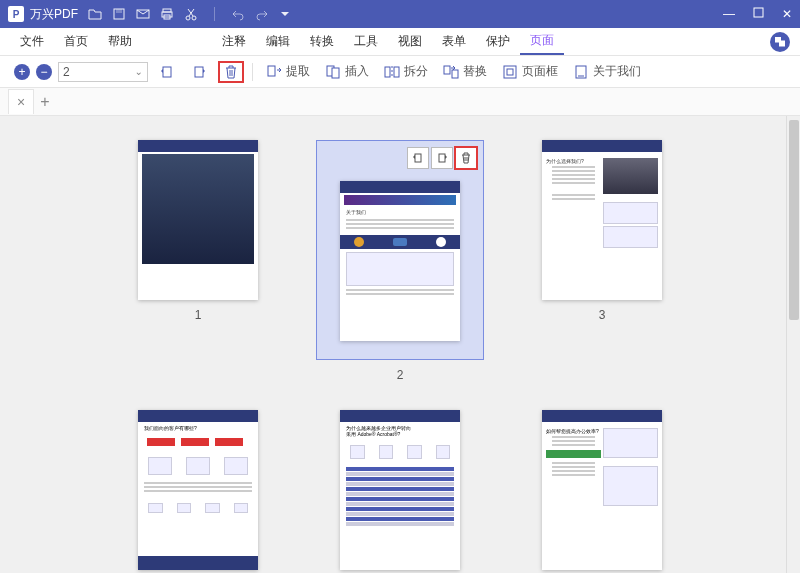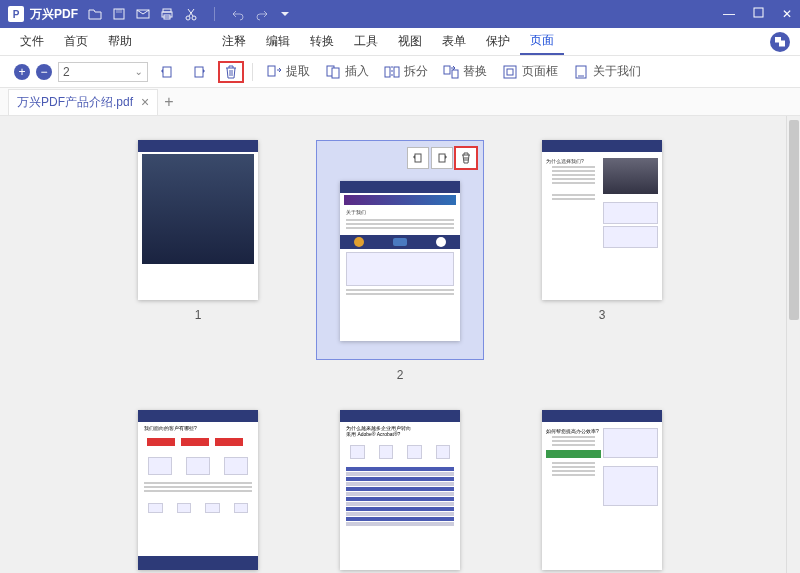--- a/index.html
+++ b/index.html
@@ -1,29 +1,29 @@
 <!DOCTYPE html>
 <html><head>
 <meta charset="utf-8">
 <style>
 * { margin: 0; padding: 0; box-sizing: border-box; font-family: "Microsoft YaHei", sans-serif; }
 body { width: 800px; height: 573px; background: #fff; overflow: hidden; user-select: none; }
 
 .titlebar { height: 28px; background: #4a5ab3; display: flex; align-items: center; padding: 0 8px; color: #fff; font-size: 12px; }
 .titlebar .app-icon { width: 16px; height: 16px; background: #fff; border-radius: 2px; margin-right: 6px; display: flex; align-items: center; justify-content: center; color: #4a5ab3; font-weight: bold; font-size: 10px; }
-.titlebar .title { flex: 0 0 auto; margin-right: 10px; font-weight: bold; }
+.titlebar .title { flex: 0 0 auto; margin-right: 10px; }
 .titlebar .tb-icons { display: flex; gap: 10px; align-items: center; }
 .titlebar .tb-icons span { opacity: 0.9; cursor: pointer; }
 .titlebar .sep { width: 1px; height: 14px; background: rgba(255,255,255,0.3); margin: 0 6px; }
 .titlebar .spacer { flex: 1; }
 .titlebar .win-controls { display: flex; gap: 18px; font-size: 12px; }
 
 .menubar { height: 28px; background: #fff; display: flex; align-items: center; padding: 0 10px; font-size: 12px; color: #333; border-bottom: 1px solid #e5e5e5; }
 .menubar .menu-item { padding: 4px 10px; cursor: pointer; }
-.menubar .menu-item.active { color: #1d4ed8; border-bottom: 2px solid #4a5ab3; }
+.menubar .menu-item.active { color: #8b5cf6; border-bottom: 2px solid #4a5ab3; }
 .menubar .menu-gap { width: 70px; }
 .menubar .brand { margin-left: auto; width: 20px; height: 20px; border-radius: 50%; background: #4a5ab3; display:flex; align-items:center; justify-content:center; }
 .menubar .brand::before { content:""; width:10px; height:10px; background:#fff; clip-path: polygon(0 0, 60% 0, 60% 40%, 100% 40%, 100% 100%, 40% 100%, 40% 60%, 0 60%); }
 
 .toolbar { height: 32px; background: #fff; display: flex; align-items: center; padding: 0 14px; gap: 6px; font-size: 12px; color: #555; border-bottom: 1px solid #e5e5e5; }
 .zoom-btn { width: 16px; height: 16px; border-radius: 50%; background: #4a5ab3; color: #fff; display: flex; align-items: center; justify-content: center; font-size: 12px; cursor: pointer; }
 .page-input { width: 90px; height: 20px; border: 1px solid #ccc; padding: 0 4px; font-size: 12px; display:flex; align-items:center; justify-content:space-between; }
 .page-input .chev { font-size:10px; color:#888; }
 .tool-btn { display: flex; align-items: center; gap: 3px; padding: 2px 4px; cursor: pointer; }
 .tool-btn .ico { width: 18px; height: 18px; display:flex; align-items:center; justify-content:center; }
@@ -230,21 +230,20 @@
           <rect x="4" y="3" width="10" height="12" fill="none" stroke="#4a5ab3"></rect>
           <line x1="6" y1="13" x2="12" y2="13" stroke="#4a5ab3"></line>
         </svg>
       </span>
     <span>关于我们</span>
   </div>
 </div>
 
 <div class="tabbar">
   <div class="tab">
-    <span>万兴PDF产品介绍.pdf</span>
     <span class="close">×</span>
   </div>
   <div class="tab-add">+</div>
 </div>
 
 <div class="workspace">
   <div class="grid">
 
     <div class="thumb-wrap">
       <div class="thumb">

